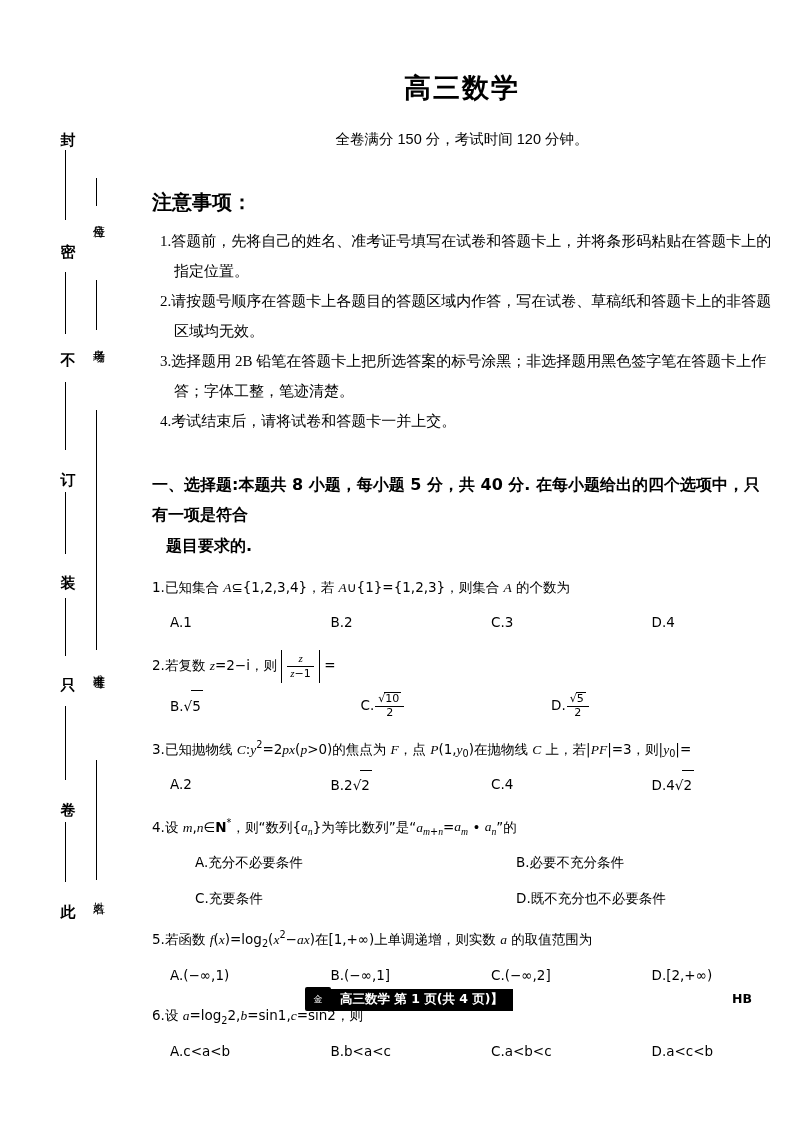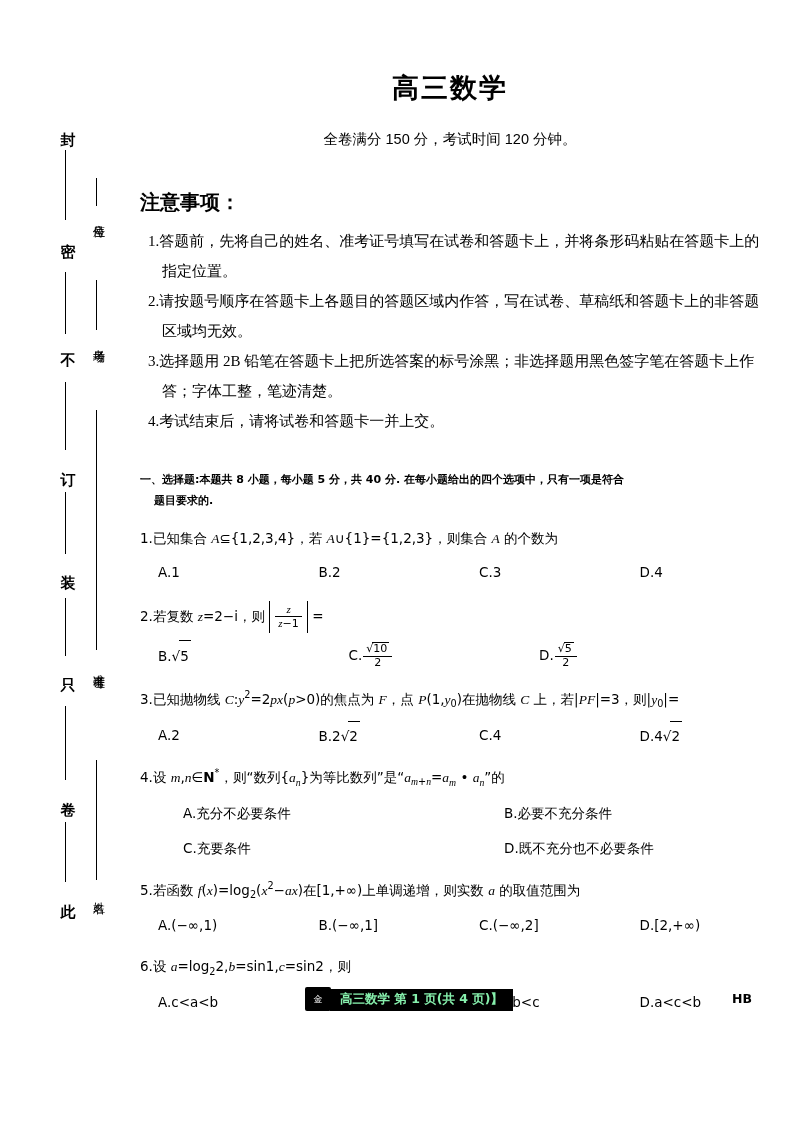--- a/index.html
+++ b/index.html
@@ -53,21 +53,21 @@
   .vline2 {
     position: absolute;
     left: 56px;
     width: 1px;
     background: #000;
   }
 
   
   .page {
     position: absolute;
-    left: 140px;
+    left: 152px;
     top: 0;
     width: 620px;
   }
   .doc-title {
     text-align: center;
     font-size: 27px;
     font-weight: bold;
     margin-top: 70px;
     font-family: "DejaVu Sans", sans-serif;
     letter-spacing: 2px;
@@ -90,21 +90,21 @@
     list-style: none;
   }
   .notice-list li {
     font-size: 15px;
     line-height: 2.0;
     padding-left: 22px;
     text-indent: -14px;
     font-family: Liberation Serif, serif;
   }
   .section-head {
-    font-size: 11px;
+    font-size: 16px;
     font-weight: bold;
     margin-top: 34px;
     line-height: 1.9;
     font-family: "DejaVu Sans", sans-serif;
   }
   .section-head .cont {
     display: block;
     padding-left: 14px;
   }
 
@@ -166,21 +166,21 @@
     left: 0;
     bottom: 112px;
     width: 794px;
     height: 22px;
   }
   .footer-bar {
     position: absolute;
     left: 330px;
     top: 0;
     background: #000;
-    color: #86efac;
+    color: #ffffff;
     font-size: 12.5px;
     font-weight: bold;
     padding: 2px 10px 3px 10px;
     font-family: "DejaVu Sans", sans-serif;
     white-space: nowrap;
   }
   .footer-logo {
     position: absolute;
     left: 305px;
     top: -2px;

